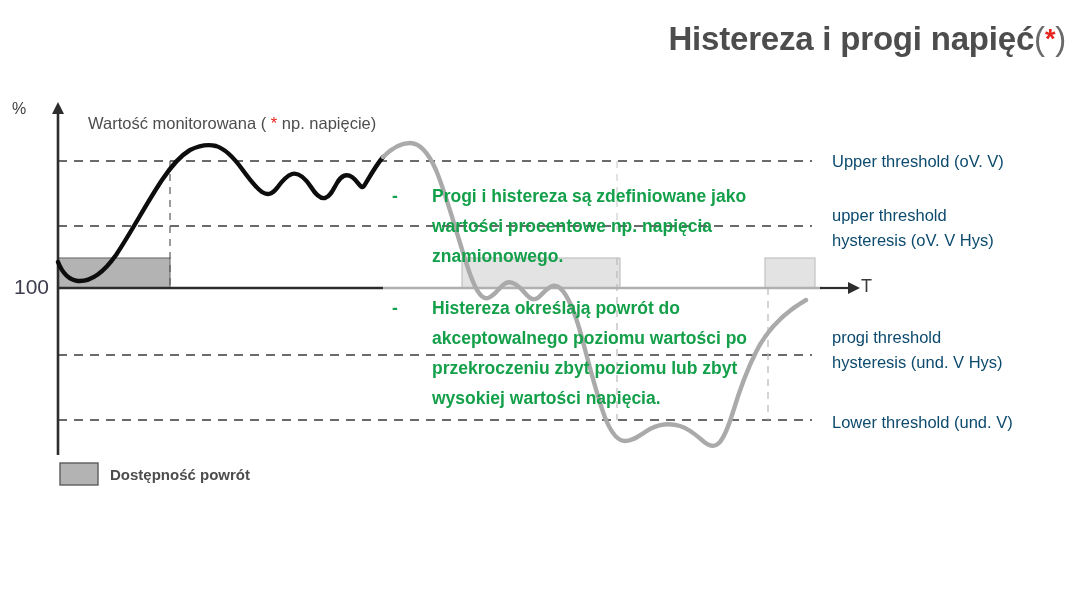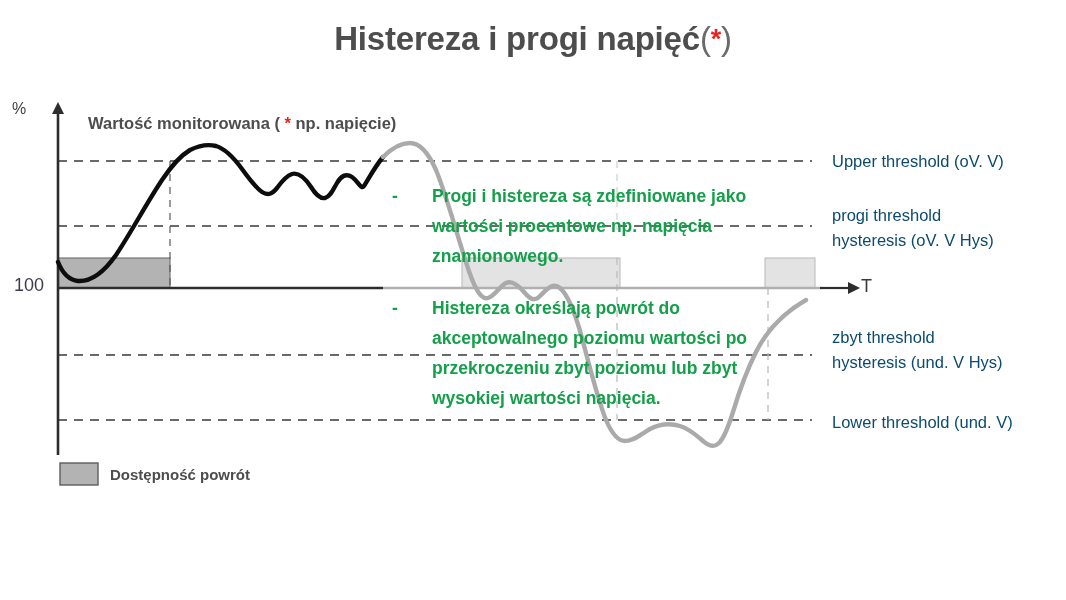--- a/index.html
+++ b/index.html
@@ -8,46 +8,46 @@
     background:#ffffff;
     font-family:"Liberation Sans", sans-serif;
     position:relative;
     overflow:hidden;
   }
   #slide{position:absolute;left:0;top:0;width:1066px;height:600px;}
 
   .title{
     position:absolute;
     left:0;top:20px;width:1066px;
-    text-align:center;
+    text-align:right;
     font-size:33px;
     font-weight:bold;
     color:#4d4d4d;
     letter-spacing:-0.2px;
   }
   .title .ast{color:#e8221d;font-size:27px;vertical-align:2px;}
   .title .paren{font-weight:normal;color:#6a6a6a;}
 
   svg.canvas{position:absolute;left:0;top:0;width:1066px;height:600px;}
 
   .axislabel-pct{
     position:absolute;left:12px;top:100px;
     font-size:16px;color:#3f3f3f;
   }
   .axislabel-100{
     position:absolute;left:14px;top:275px;
-    font-size:18px;color:#3d3d4f;
+    font-size:21px;color:#3d3d4f;
   }
   .axislabel-T{
     position:absolute;left:861px;top:276px;
     font-size:18px;color:#3a3a3a;
   }
   .curvelabel{
     position:absolute;left:88px;top:114px;
-    font-size:16.5px;font-weight:bold;color:#4d4d4d;
+    font-size:16.5px;font-weight:normal;color:#4d4d4d;
   }
   .curvelabel .ast{color:#e8221d;}
 
   .rlabel{
     position:absolute;
     font-size:16.5px;color:#0c4a6e;
     line-height:25px;
     white-space:pre-line;
   }
   #rl-upper{left:832px;top:149px;}
@@ -148,23 +148,23 @@
 
   <div class="axislabel-pct">%</div>
   <div class="axislabel-100">100</div>
   <div class="axislabel-T">T</div>
 
   <div class="curvelabel">
     <span>Wartość monitorowana ( </span><span class="ast">*</span><span> np.  napięcie)</span>
   </div>
 
   <div class="rlabel" id="rl-upper">Upper threshold (oV. V)</div>
-  <div class="rlabel" id="rl-upperhys">progi threshold
+  <div class="rlabel" id="rl-upperhys">upper threshold
 hysteresis (oV. V Hys)</div>
-  <div class="rlabel" id="rl-lowerhys">zbyt threshold
+  <div class="rlabel" id="rl-lowerhys">progi threshold
 hysteresis (und. V Hys)</div>
   <div class="rlabel" id="rl-lower">Lower threshold (und. V)</div>
 
   <div class="bullet" id="bullet1">
     <span class="dash">-</span>
     <span class="btxt">Progi i histereza są zdefiniowane jako wartości procentowe np. napięcia znamionowego.</span>
   </div>
 
   <div class="bullet" id="bullet2">
     <span class="dash">-</span>

